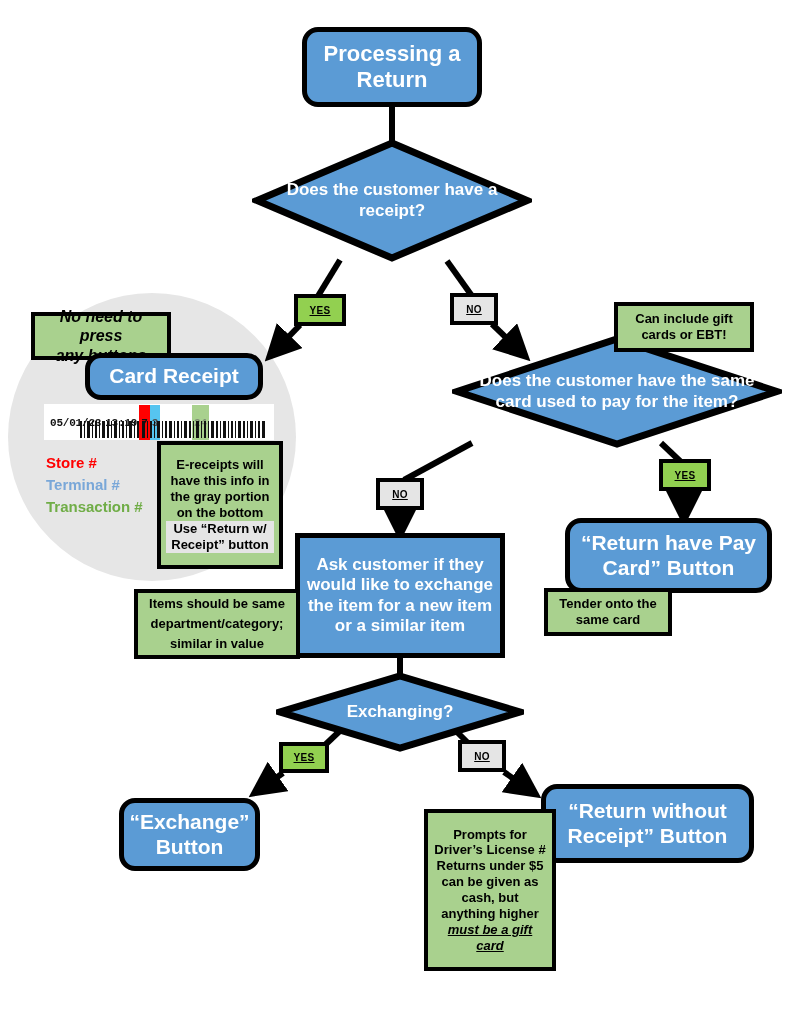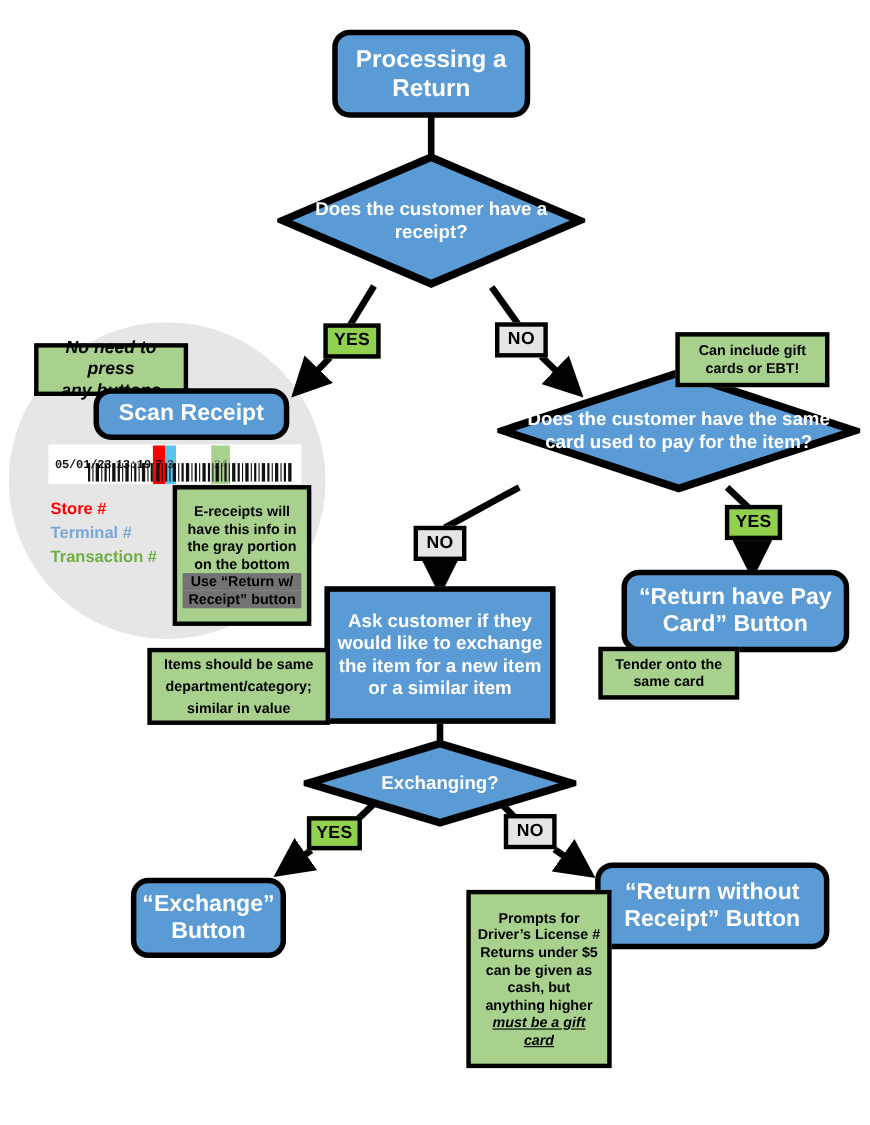--- a/index.html
+++ b/index.html
@@ -96,22 +96,23 @@
   .badge {
     position: absolute;
     box-sizing: border-box;
     border: 4px solid #000000;
     color: #000000;
     font-weight: bold;
     display: flex;
     align-items: center;
     justify-content: center;
     text-align: center;
-    font-size: 16px;
+    font-size: 10px;
     letter-spacing: 0.3px;
+    text-decoration: underline;
   }
   .badge-yes { background: #92d050; }
   .badge-no  { background: #e5e5e5; }
 
   
   .note {
     position: absolute;
     box-sizing: border-box;
     background: #a9d18e;
     border: 4px solid #000000;
@@ -121,21 +122,21 @@
     flex-direction: column;
     align-items: center;
     justify-content: center;
     text-align: center;
     line-height: 1.22;
     padding: 3px 5px;
   }
   .note.italic { font-style: italic; }
   .note span { display: block; width: 100%; }
   .note .hl {
-    background: #737373;
+    background: #e5e5e5;
   }
   .note .emph {
     font-style: italic;
     text-decoration: underline;
   }
 
   
   .receipt {
     position: absolute;
     background: #ffffff;
@@ -235,21 +236,21 @@
 
   <div class="badge badge-yes" style="left:294px; top:294px; width:52px; height:32px;">YES</div>
 
   <div class="badge badge-no" style="left:450px; top:293px; width:48px; height:32px;">NO</div>
 
   <div class="note italic" style="left:31px; top:312px; width:140px; height:48px; font-size:16px;">
     <span>No need to press</span>
     <span>any buttons</span>
   </div>
 
-  <div class="node-round" style="left:85px; top:353px; width:178px; height:47px; font-size:21px;">Scan Receipt</div>
+  <div class="node-round" style="left:85px; top:353px; width:178px; height:47px; font-size:21px;">Card Receipt</div>
 
   <div class="receipt" style="left:44px; top:404px; width:230px; height:36px;">
     <div class="receipt-line">
       <span class="rc">05/01/23</span>
       <span class="rc">13:19</span>
       <span class="rc" style="background:#ff0000; color:#111111;">7</span>
       <span class="rc" style="background:#56c5f0; color:#4a4a4a;">3</span>
       <span class="rc" style="background:#a9d18e; color:#7e8d73;margin-left:32px;">24</span>
     </div>
     <svg class="barcode" viewBox="0 0 186 17" preserveAspectRatio="none">

